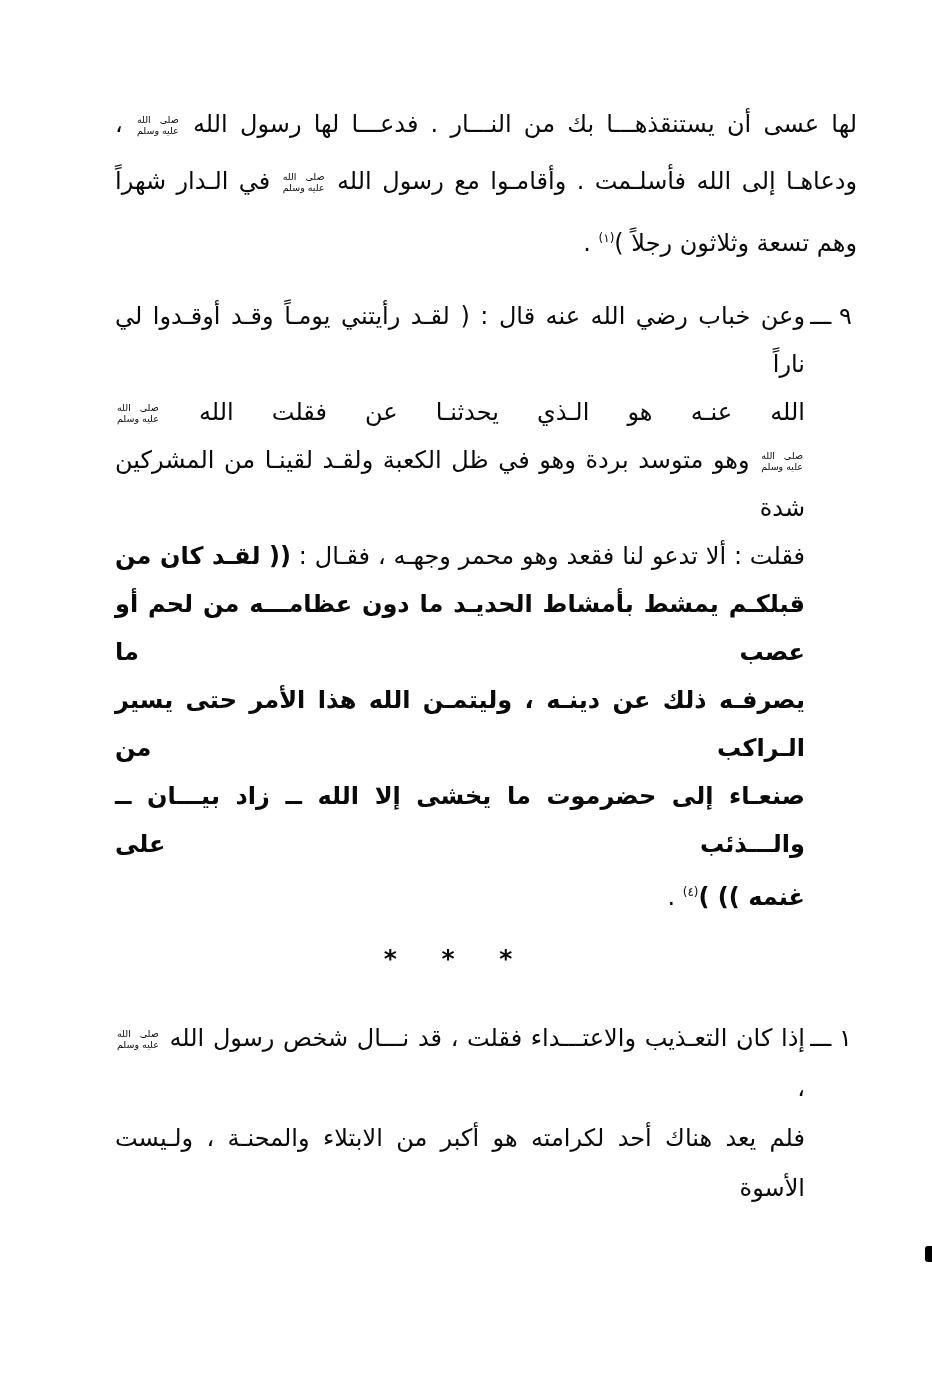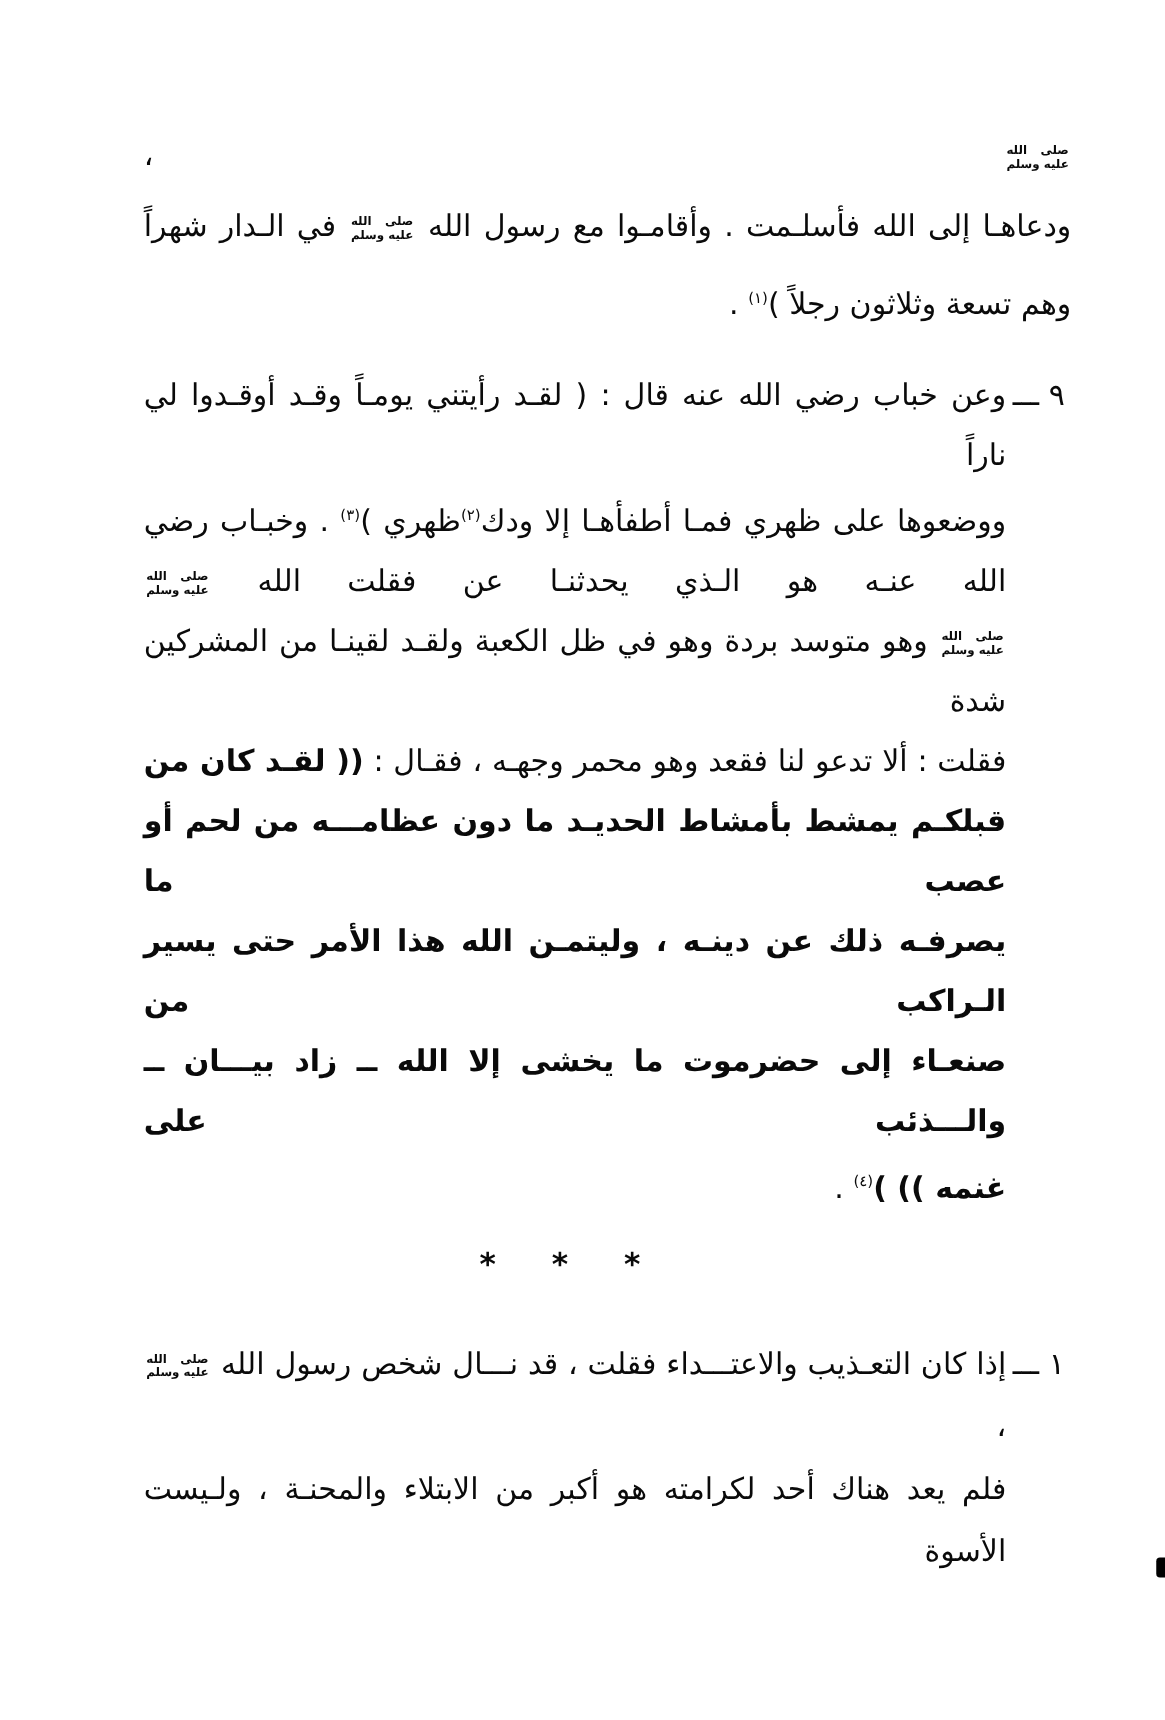--- a/index.html
+++ b/index.html
@@ -30,21 +30,21 @@
     font-size:12px;
     vertical-align:9px;
     font-weight:400;
     letter-spacing:0;
   }
   .saw{
     display:inline-block;
     vertical-align:-2px;
     font-size:9.5px;
     line-height:1.12;
-    font-weight:700;
+    font-weight:400;
     text-align:left;
     margin:0 2px;
   }
   .saw span{display:block;}
   .sep-stars{
     margin-top:20px;
     height:36px;line-height:36px;
     text-align:center;
     font-size:25px;font-weight:700;
     letter-spacing:18px;
@@ -58,29 +58,28 @@
     background:#000;
     border-radius:3px 0 0 3px;
   }
 </style>
 </head>
 <body>
 
 <div class="page">
 
   <div class="para para-a">
-    <div class="line just"><span class="saw"><span>صلى الله</span><span>عليه وسلم</span></span><span> ،</span></div>
+    <div class="line just"><span>لها عسى أن يستنقذهـــا بك من النـــار . فدعـــا لها رسول الله </span><span class="saw"><span>صلى الله</span><span>عليه وسلم</span></span><span> ،</span></div>
     <div class="line just"><span>ودعاهـا إلى الله فأسلـمت . وأقامـوا مع رسول الله </span><span class="saw"><span>صلى الله</span><span>عليه وسلم</span></span><span> في الـدار شهراً</span></div>
     <div class="line start"><span>وهم تسعة وثلاثون رجلاً )</span><span class="fnref">(١)</span><span> .</span></div>
   </div>
 
   <div class="para hadith num-para">
     <div class="marker">٩ ـــ</div>
     <div class="line just"><span>وعن خباب رضي الله عنه قال : ( لقـد رأيتني يومـاً وقـد أوقـدوا لي ناراً</span></div>
-    <div class="line just"><span>ووضعوها على ظهري فمـا أطفأهـا إلا ودك</span><span class="fnref">(٢)</span><span>ظهري )</span><span class="fnref">(٣)</span><span> . وخبـاب رضي</span></div>
     <div class="line just"><span>الله عنـه هو الـذي يحدثنـا عن فقلت الله </span><span class="saw"><span>صلى الله</span><span>عليه وسلم</span></span></div>
     <div class="line just"><span class="saw"><span>صلى الله</span><span>عليه وسلم</span></span><span> وهو متوسد بردة وهو في ظل الكعبة ولقـد لقينـا من المشركين شدة</span></div>
     <div class="line just"><span>فقلت : ألا تدعو لنا فقعد وهو محمر وجهـه ، فقـال : </span><span class="bold">(( لقـد كان من</span></div>
     <div class="line just bold"><span>قبلكـم يمشط بأمشاط الحديـد ما دون عظامـــه من لحم أو عصب ما</span></div>
     <div class="line just bold"><span>يصرفـه ذلك عن دينـه ، وليتمـن الله هذا الأمر حتى يسير الـراكب من</span></div>
     <div class="line just bold"><span>صنعـاء إلى حضرموت ما يخشى إلا الله ــ زاد بيـــان ــ والـــذئب على</span></div>
     <div class="line start"><span class="bold">غنمه )) )</span><span class="fnref">(٤)</span><span> .</span></div>
   </div>
 
   <div class="sep-stars">* * *</div>

